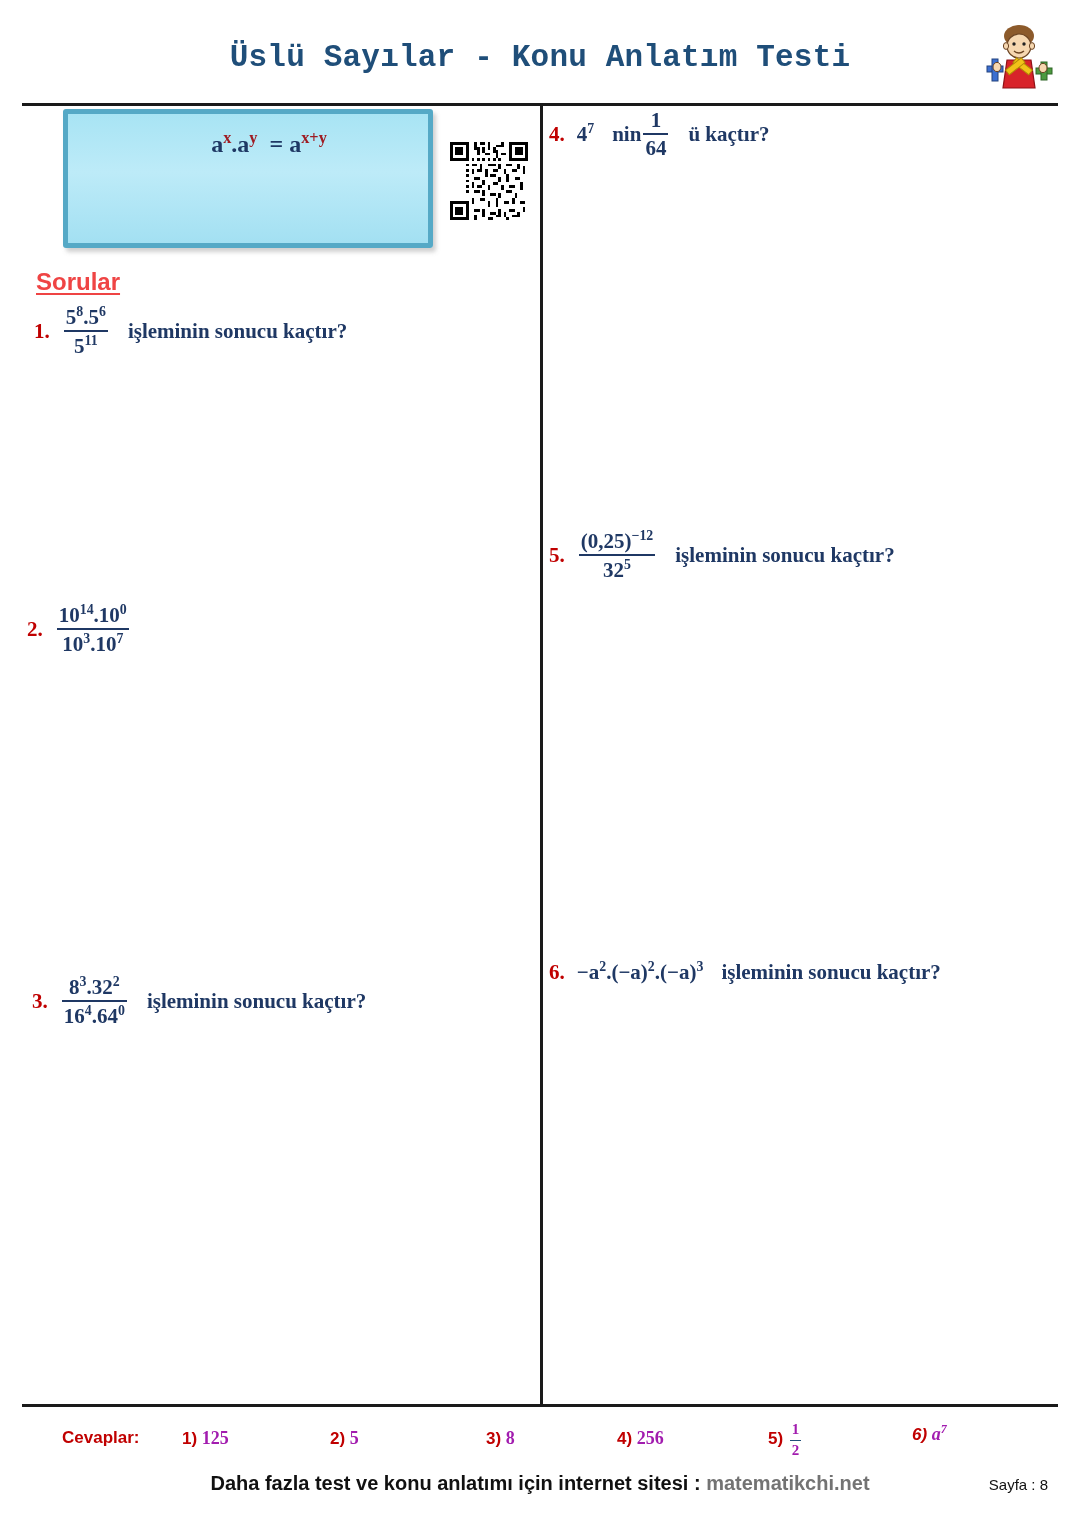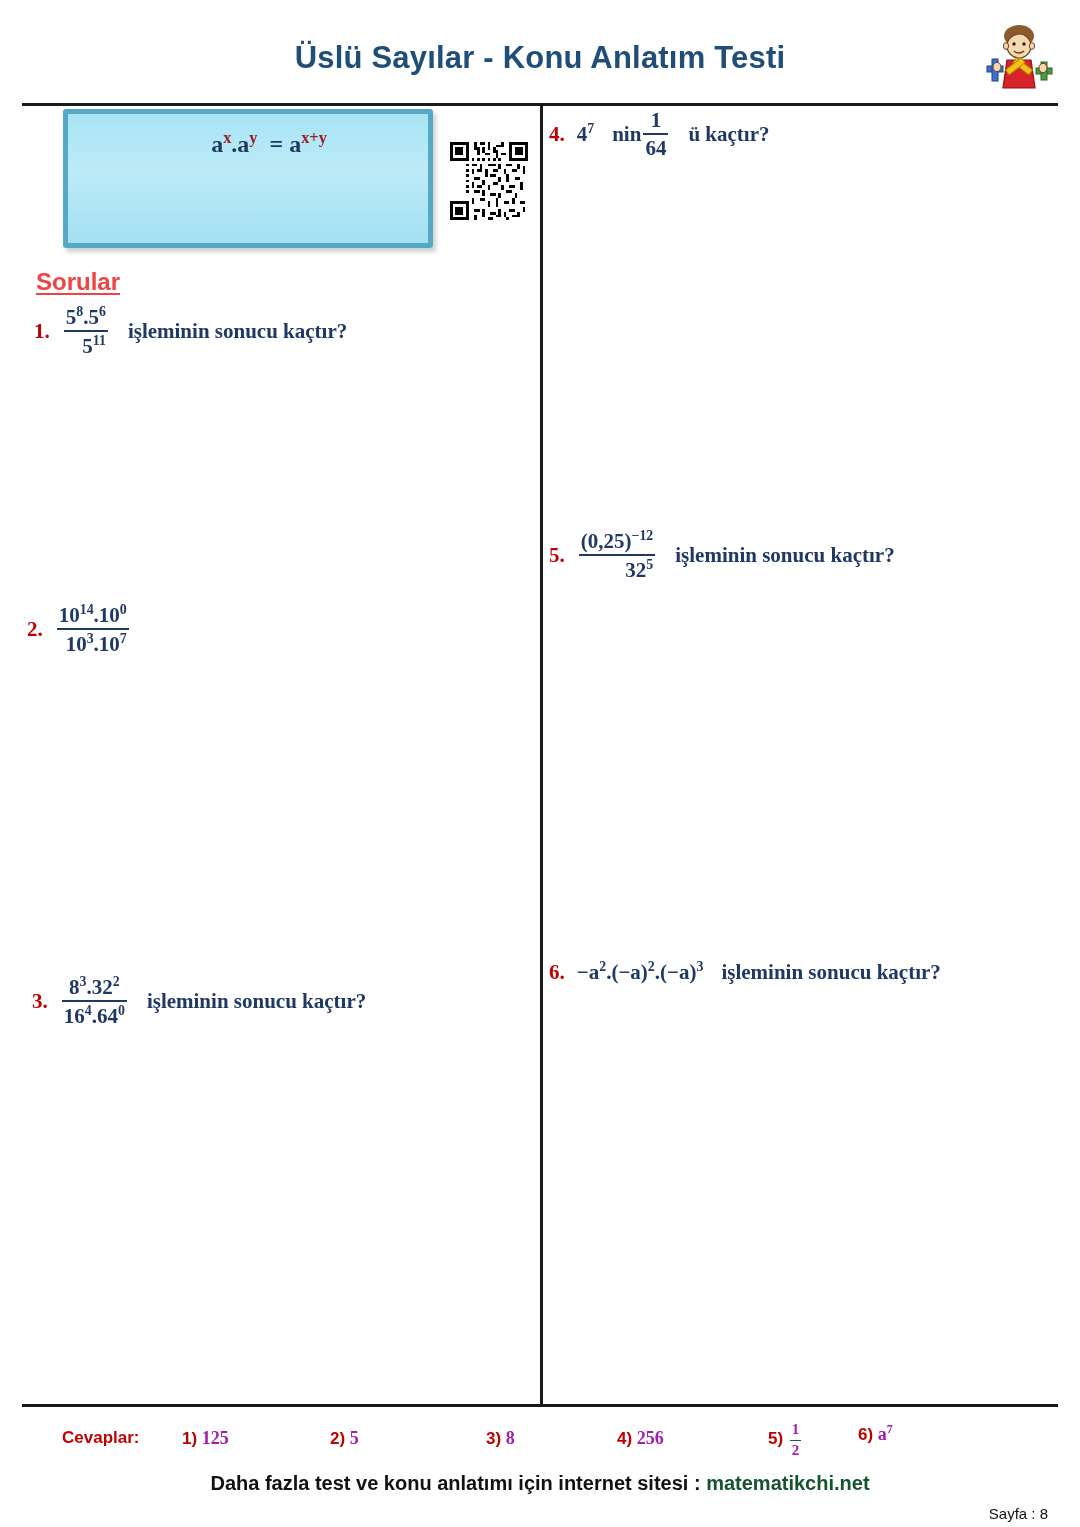--- a/index.html
+++ b/index.html
@@ -20,21 +20,21 @@
     position: absolute;
     left: 0; top: 0;
     width: 1080px;
     height: 104px;
   }
   .page-title {
     position: absolute;
     left: 0; top: 40px;
     width: 1080px;
     text-align: center;
-    font-family: Liberation Sans, sans-serif;
+    font-family: Liberation Mono, monospace;
     font-weight: bold;
     font-size: 31px;
     color: #1F4E79;
     letter-spacing: 0.2px;
   }
   .logo {
     position: absolute;
     right: 18px; top: 22px;
     width: 86px; height: 76px;
   }
@@ -92,21 +92,21 @@
     vertical-align: middle;
     text-align: center;
     line-height: 1.05;
   }
   .frac .num { display: block; padding: 0 4px; }
   .frac .bar {
     display: block;
     border-top: 2px solid #1F3864;
     margin: 2px 2px;
   }
-  .frac .den { display: block; padding: 0 4px; text-align: right; }
+  .frac .den { display: block; padding: 0 4px; }
 
   
   .qr {
     position: absolute;
     left: 450px; top: 142px;
     width: 78px; height: 78px;
   }
 
   
   .sorular {
@@ -188,48 +188,47 @@
     font-size: 18px;
   }
   .ans .val sup { font-size: 0.66em; vertical-align: super; }
   .ans .frac { font-size: 15px; vertical-align: middle; }
   .ans .frac .bar { border-top: 1.6px solid #1F4E79; }
   .a1 { left: 120px; }
   .a2 { left: 268px; }
   .a3 { left: 386px; margin-left: 38px; }
   .a4 { left: 555px; }
   .a5 { left: 706px; top: -2px; }
-  .a6 { left: 796px; top: -2px; }
+  .a6 { left: 850px; top: -2px; font-style: italic; }
 
   
   .footer {
     position: absolute;
     left: 0; top: 1472px;
     width: 1080px;
     height: 34px;
   }
   .footer-text {
     position: absolute;
     left: 0; top: 0;
     width: 1080px;
     text-align: center;
     font-family: "Liberation Sans", "DejaVu Sans", sans-serif;
     font-size: 20px;
     font-weight: bold;
     color: #111111;
   }
-  .footer-site { color: #14532d; }
+  .footer-site { color: #737373; }
   .footer-page {
     position: absolute;
     right: 32px; top: 4px;
     font-family: "Liberation Sans", "DejaVu Sans", sans-serif;
     font-size: 15px;
     font-weight: normal;
     color: #111111;
-    margin-top: 29px;
   }
 </style>
 </head>
 <body>
 
 <div class="header">
   <div class="page-title">Üslü Sayılar - Konu Anlatım Testi</div>
 
   <svg class="logo" viewBox="0 0 86 76">
 

